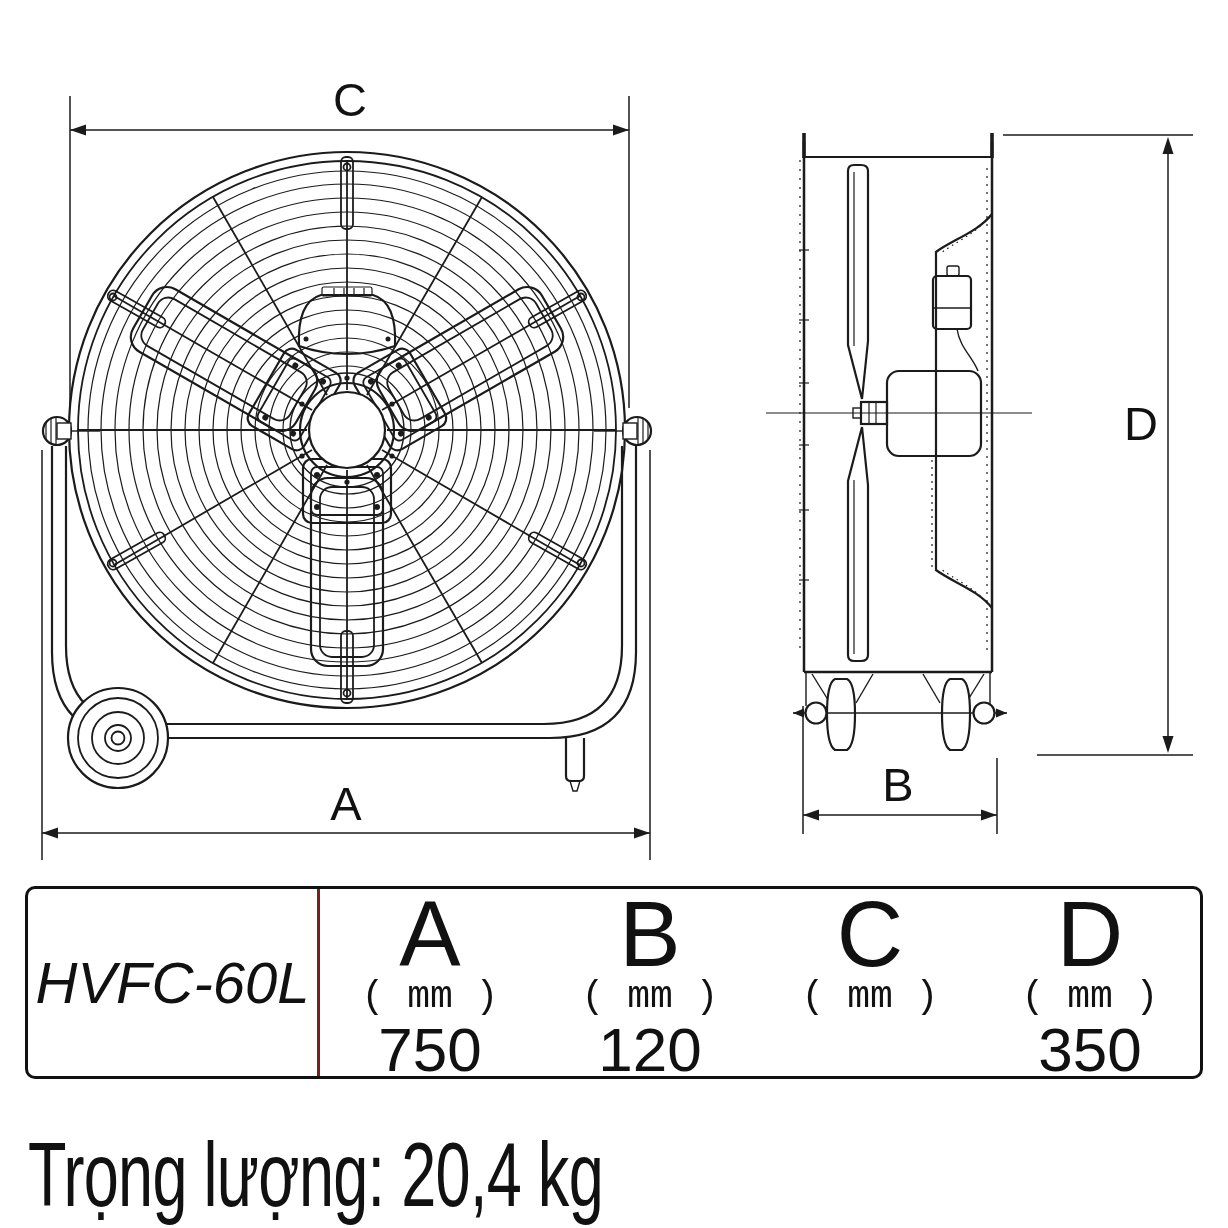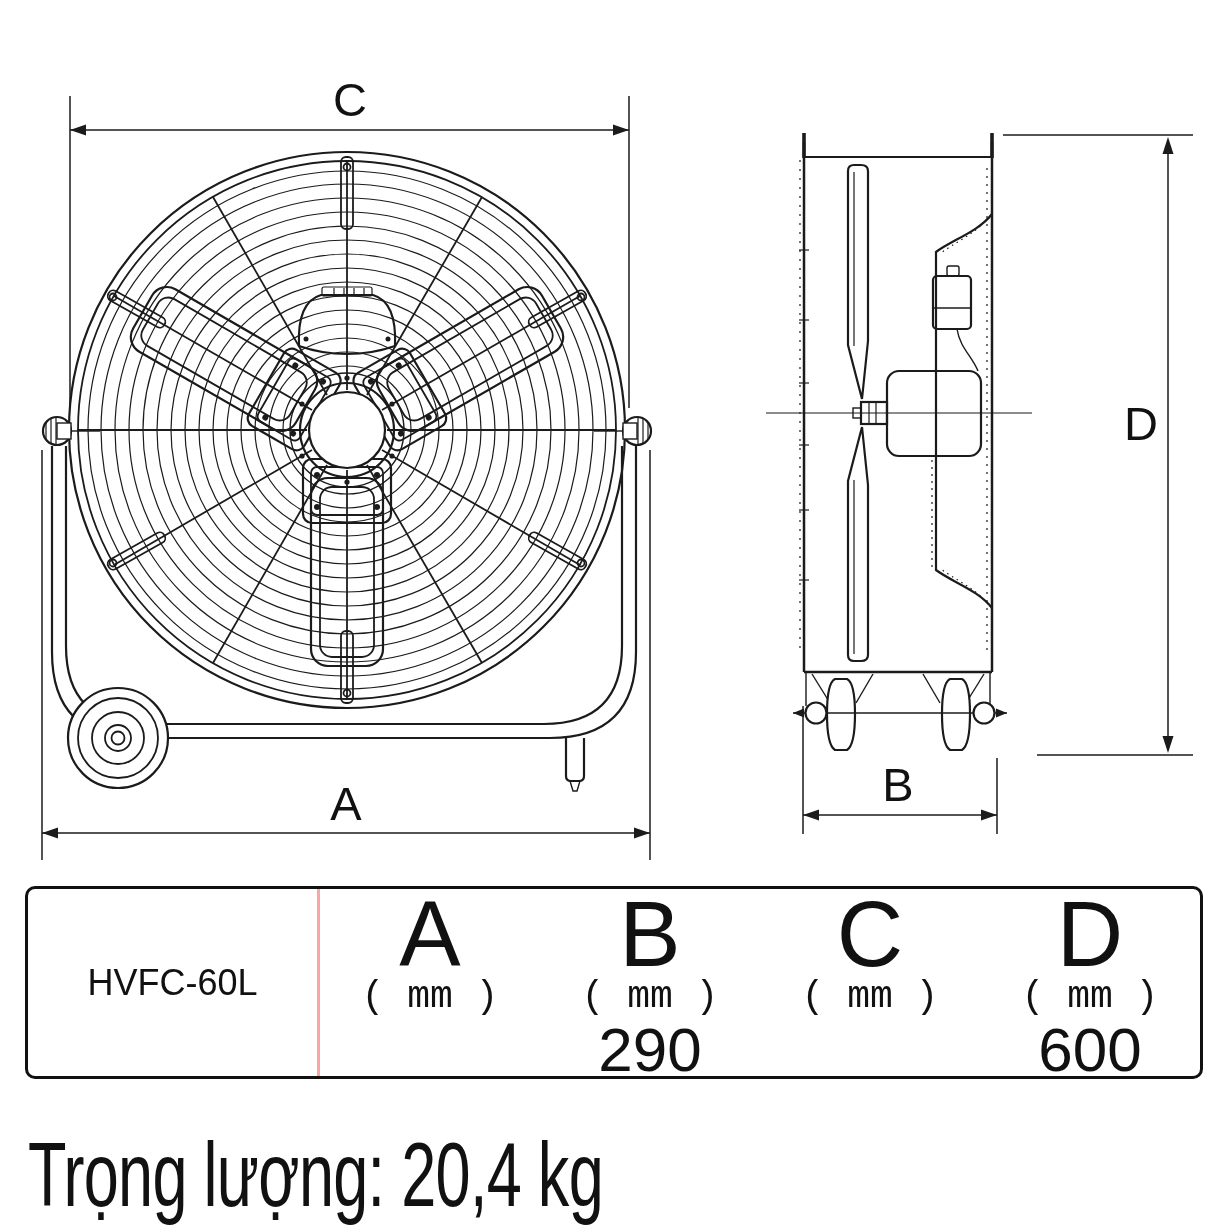--- a/index.html
+++ b/index.html
@@ -13,21 +13,21 @@
   svg .s14{stroke-width:1.4;}
   svg .dim{stroke-width:1.5;}
   svg .thick{stroke-width:3.6;}
   svg .fillb{fill:#1b1b1b;stroke:none;}
   svg .fw{fill:#ffffff;}
   svg text{stroke:none;fill:#111;font-family:"Liberation Sans","DejaVu Sans",sans-serif;}
   svg .dimlabel{font-size:47px;}
   .tbl{position:absolute;left:25px;top:886px;width:1178px;height:193px;border:3px solid #111;
        border-radius:10px;display:flex;box-sizing:border-box;background:#fff;}
   .tbl-model{width:289px;display:flex;align-items:center;justify-content:center;
-       border-right:3px solid #fca5a5;font-size:36px;}
+       border-right:3px solid #7f1d1d;font-size:58px;font-style:italic;}
   .tbl-cols{flex:1;display:flex;}
   .tbl-col{flex:1;display:flex;flex-direction:column;align-items:center;justify-content:flex-start;
        padding-top:3px;}
   .tbl-letter{font-size:92px;line-height:0.92;}
   .tbl-unit{font-size:38px;line-height:1.05;font-family:Liberation Mono, monospace;}
   .tbl-value{font-size:62px;line-height:1.02;margin-top:1px;}
   .weight{position:absolute;left:28px;top:1124px;font-size:90px;white-space:nowrap;
        transform:scaleX(0.70);transform-origin:left top;letter-spacing:-1px;}
 </style>
 </head>
@@ -278,33 +278,34 @@
     </g>
   </g>
 </svg>
 
 <div class="tbl">
   <div class="tbl-model">HVFC-60L</div>
   <div class="tbl-cols">
     <div class="tbl-col">
       <div class="tbl-letter">A</div>
       <div class="tbl-unit">( mm )</div>
+      <div class="tbl-value">750</div>
     </div>
     <div class="tbl-col">
       <div class="tbl-letter">B</div>
       <div class="tbl-unit">( mm )</div>
-      <div class="tbl-value">290</div>
+      <div class="tbl-value">120</div>
     </div>
     <div class="tbl-col">
       <div class="tbl-letter">C</div>
       <div class="tbl-unit">( mm )</div>
     </div>
     <div class="tbl-col">
       <div class="tbl-letter">D</div>
       <div class="tbl-unit">( mm )</div>
-      <div class="tbl-value">600</div>
+      <div class="tbl-value">350</div>
     </div>
   </div>
 </div>
 
 <div class="weight">Trọng lượng: 20,4 kg</div>
 
 </div>
 
 </body></html>

